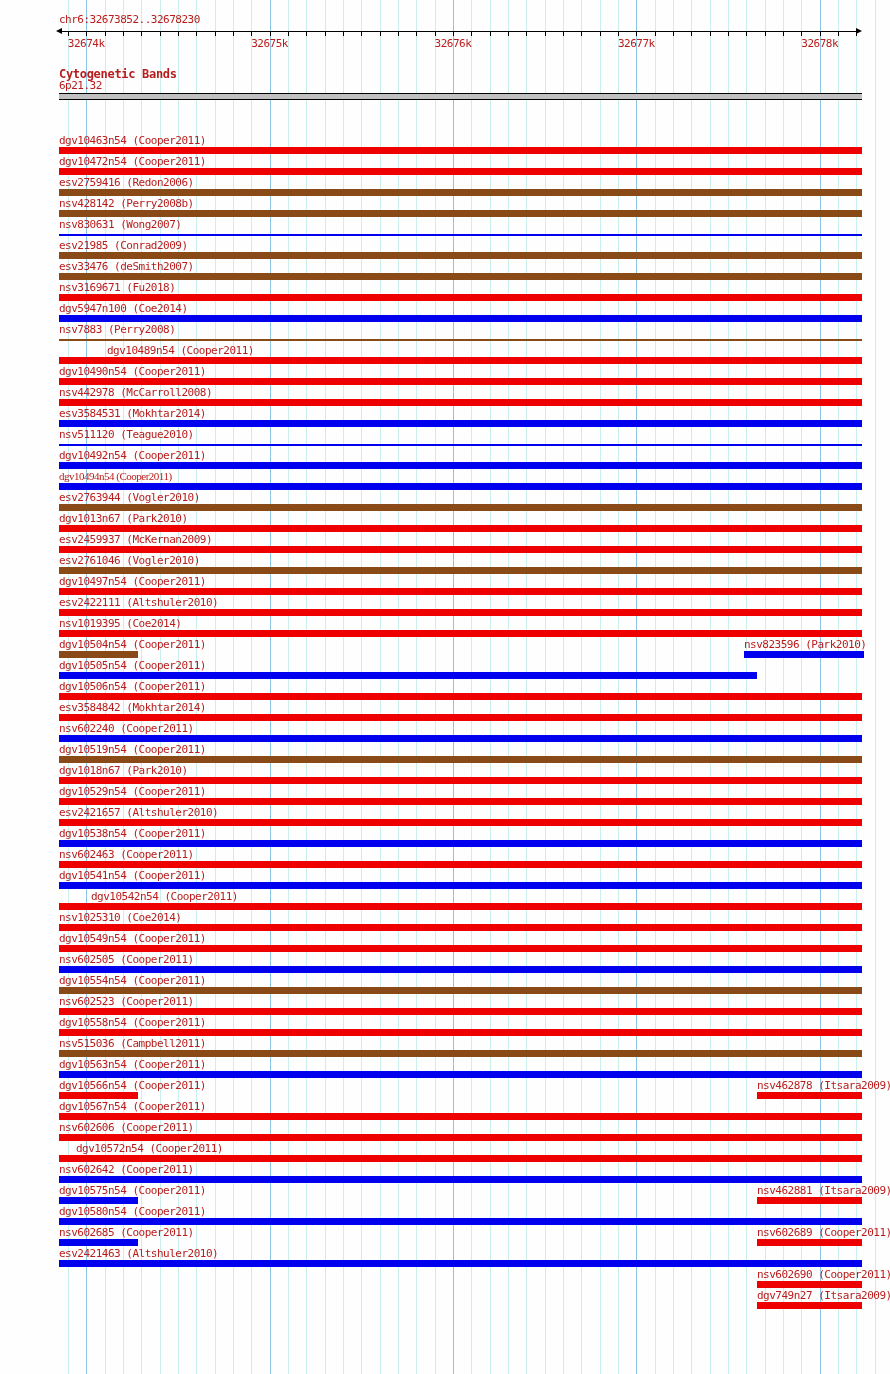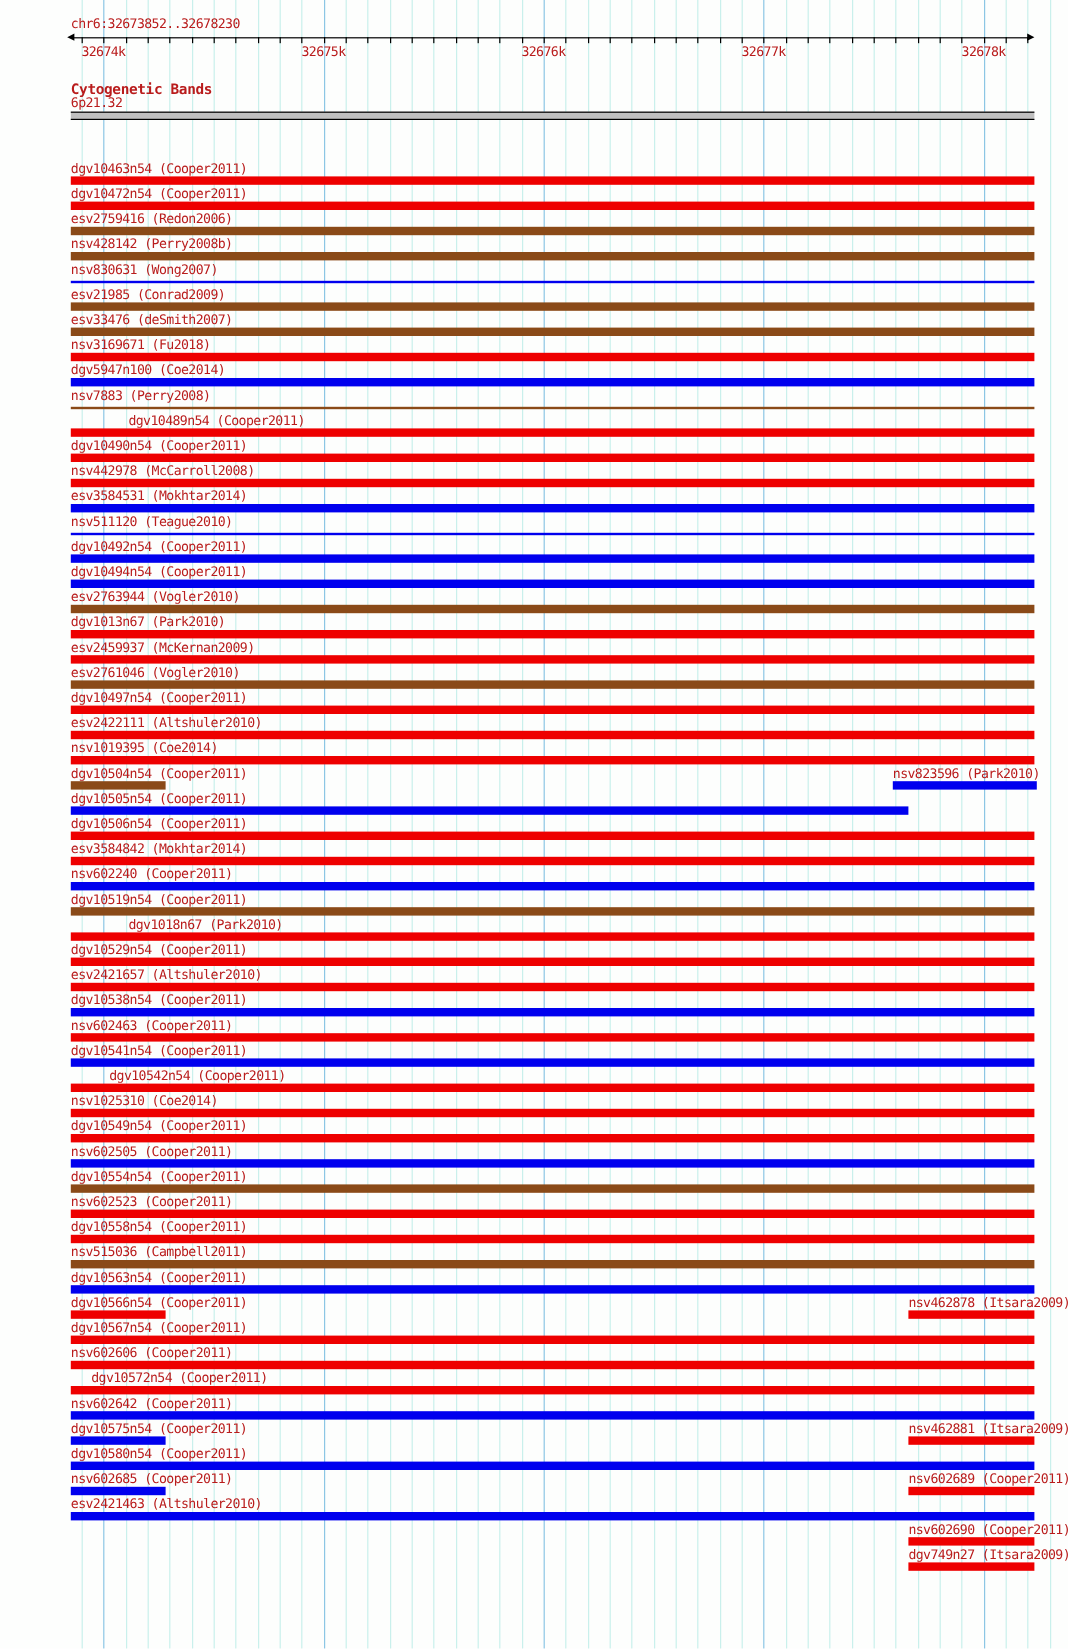--- a/index.html
+++ b/index.html
@@ -178,21 +178,21 @@
       <div class="variant-label" style="left: 59px; top: 366px;">dgv10490n54 (Cooper2011)</div>
       <div class="variant-bar" style="left: 59px; top: 378px; width: 803px; background: rgb(238, 0, 0);"></div>
       <div class="variant-label" style="left: 59px; top: 387px;">nsv442978 (McCarroll2008)</div>
       <div class="variant-bar" style="left: 59px; top: 399px; width: 803px; background: rgb(238, 0, 0);"></div>
       <div class="variant-label" style="left: 59px; top: 408px;">esv3584531 (Mokhtar2014)</div>
       <div class="variant-bar" style="left: 59px; top: 420px; width: 803px; background: rgb(0, 0, 238);"></div>
       <div class="variant-label" style="left: 59px; top: 429px;">nsv511120 (Teague2010)</div>
       <div class="variant-bar thin" style="left: 59px; top: 444px; width: 803px; background: rgb(0, 0, 238);"></div>
       <div class="variant-label" style="left: 59px; top: 450px;">dgv10492n54 (Cooper2011)</div>
       <div class="variant-bar" style="left: 59px; top: 462px; width: 803px; background: rgb(0, 0, 238);"></div>
-      <div class="variant-label" style="left: 59px; top: 471px;">dgv10494n54 (Cooper2011)</div>
+      <div class="variant-label" style="left: 59px; top: 471px; font-family: Liberation Serif, serif;">dgv10494n54 (Cooper2011)</div>
       <div class="variant-bar" style="left: 59px; top: 483px; width: 803px; background: rgb(0, 0, 238);"></div>
       <div class="variant-label" style="left: 59px; top: 492px;">esv2763944 (Vogler2010)</div>
       <div class="variant-bar" style="left: 59px; top: 504px; width: 803px; background: rgb(138, 74, 24);"></div>
       <div class="variant-label" style="left: 59px; top: 513px;">dgv1013n67 (Park2010)</div>
       <div class="variant-bar" style="left: 59px; top: 525px; width: 803px; background: rgb(238, 0, 0);"></div>
       <div class="variant-label" style="left: 59px; top: 534px;">esv2459937 (McKernan2009)</div>
       <div class="variant-bar" style="left: 59px; top: 546px; width: 803px; background: rgb(238, 0, 0);"></div>
       <div class="variant-label" style="left: 59px; top: 555px;">esv2761046 (Vogler2010)</div>
       <div class="variant-bar" style="left: 59px; top: 567px; width: 803px; background: rgb(138, 74, 24);"></div>
       <div class="variant-label" style="left: 59px; top: 576px;">dgv10497n54 (Cooper2011)</div>
@@ -208,21 +208,21 @@
       <div class="variant-label" style="left: 59px; top: 660px;">dgv10505n54 (Cooper2011)</div>
       <div class="variant-bar" style="left: 59px; top: 672px; width: 698px; background: rgb(0, 0, 238);"></div>
       <div class="variant-label" style="left: 59px; top: 681px;">dgv10506n54 (Cooper2011)</div>
       <div class="variant-bar" style="left: 59px; top: 693px; width: 803px; background: rgb(238, 0, 0);"></div>
       <div class="variant-label" style="left: 59px; top: 702px;">esv3584842 (Mokhtar2014)</div>
       <div class="variant-bar" style="left: 59px; top: 714px; width: 803px; background: rgb(238, 0, 0);"></div>
       <div class="variant-label" style="left: 59px; top: 723px;">nsv602240 (Cooper2011)</div>
       <div class="variant-bar" style="left: 59px; top: 735px; width: 803px; background: rgb(0, 0, 238);"></div>
       <div class="variant-label" style="left: 59px; top: 744px;">dgv10519n54 (Cooper2011)</div>
       <div class="variant-bar" style="left: 59px; top: 756px; width: 803px; background: rgb(138, 74, 24);"></div>
-      <div class="variant-label" style="left: 59px; top: 765px; margin-left: 48px;">dgv1018n67 (Park2010)</div>
+      <div class="variant-label" style="left: 59px; top: 765px;">dgv1018n67 (Park2010)</div>
       <div class="variant-bar" style="left: 59px; top: 777px; width: 803px; background: rgb(238, 0, 0);"></div>
       <div class="variant-label" style="left: 59px; top: 786px;">dgv10529n54 (Cooper2011)</div>
       <div class="variant-bar" style="left: 59px; top: 798px; width: 803px; background: rgb(238, 0, 0);"></div>
       <div class="variant-label" style="left: 59px; top: 807px;">esv2421657 (Altshuler2010)</div>
       <div class="variant-bar" style="left: 59px; top: 819px; width: 803px; background: rgb(238, 0, 0);"></div>
       <div class="variant-label" style="left: 59px; top: 828px;">dgv10538n54 (Cooper2011)</div>
       <div class="variant-bar" style="left: 59px; top: 840px; width: 803px; background: rgb(0, 0, 238);"></div>
       <div class="variant-label" style="left: 59px; top: 849px;">nsv602463 (Cooper2011)</div>
       <div class="variant-bar" style="left: 59px; top: 861px; width: 803px; background: rgb(238, 0, 0);"></div>
       <div class="variant-label" style="left: 59px; top: 870px;">dgv10541n54 (Cooper2011)</div>

